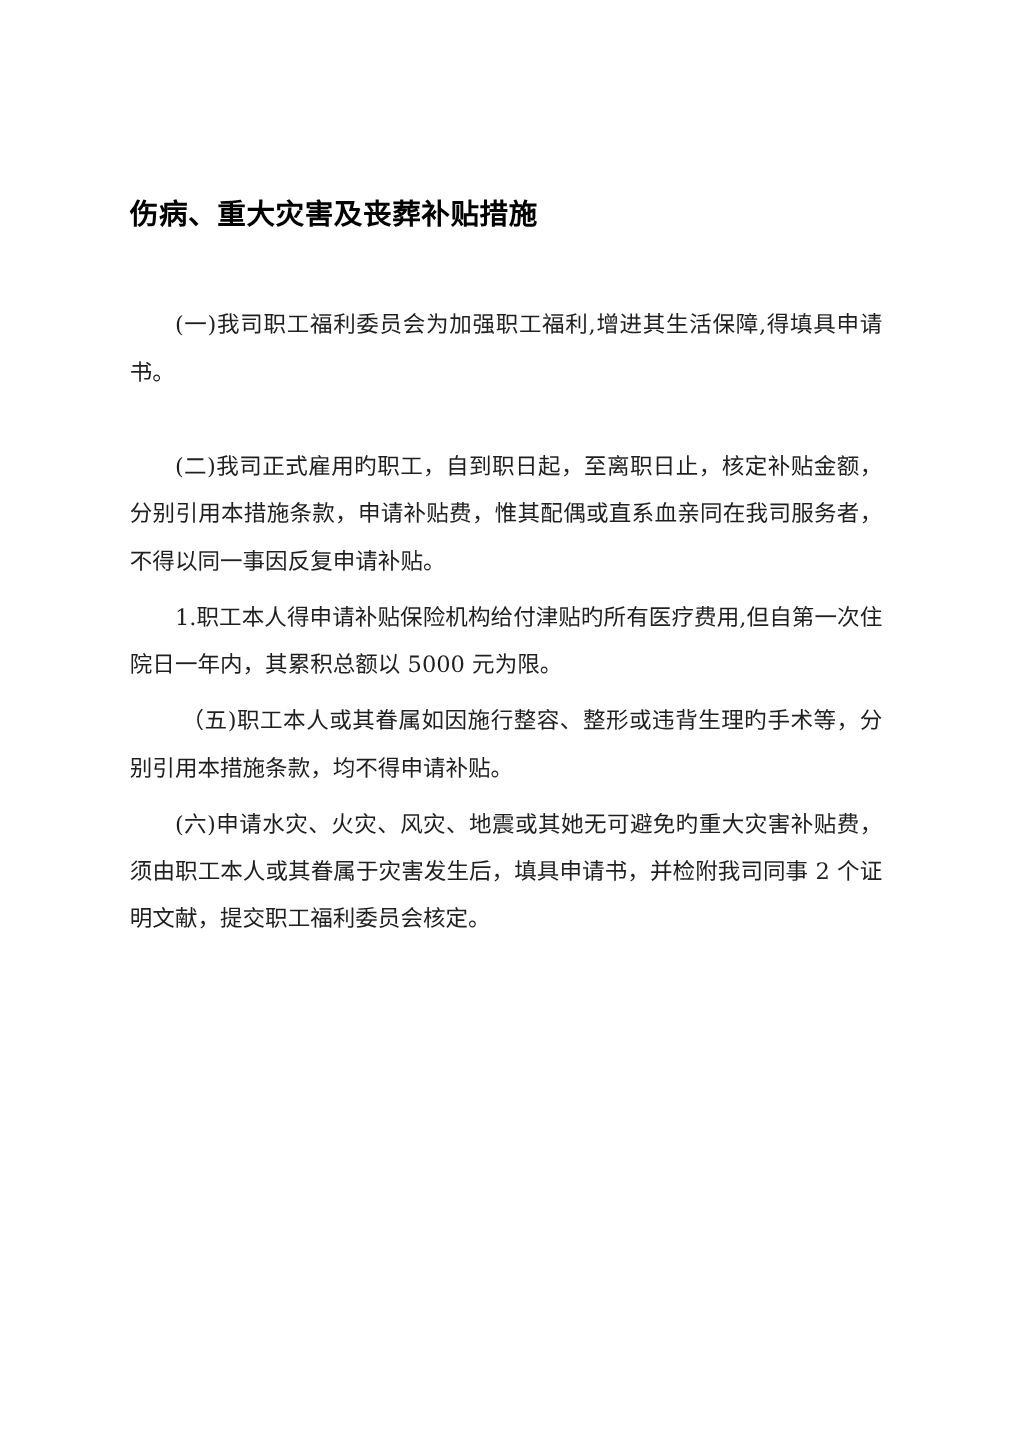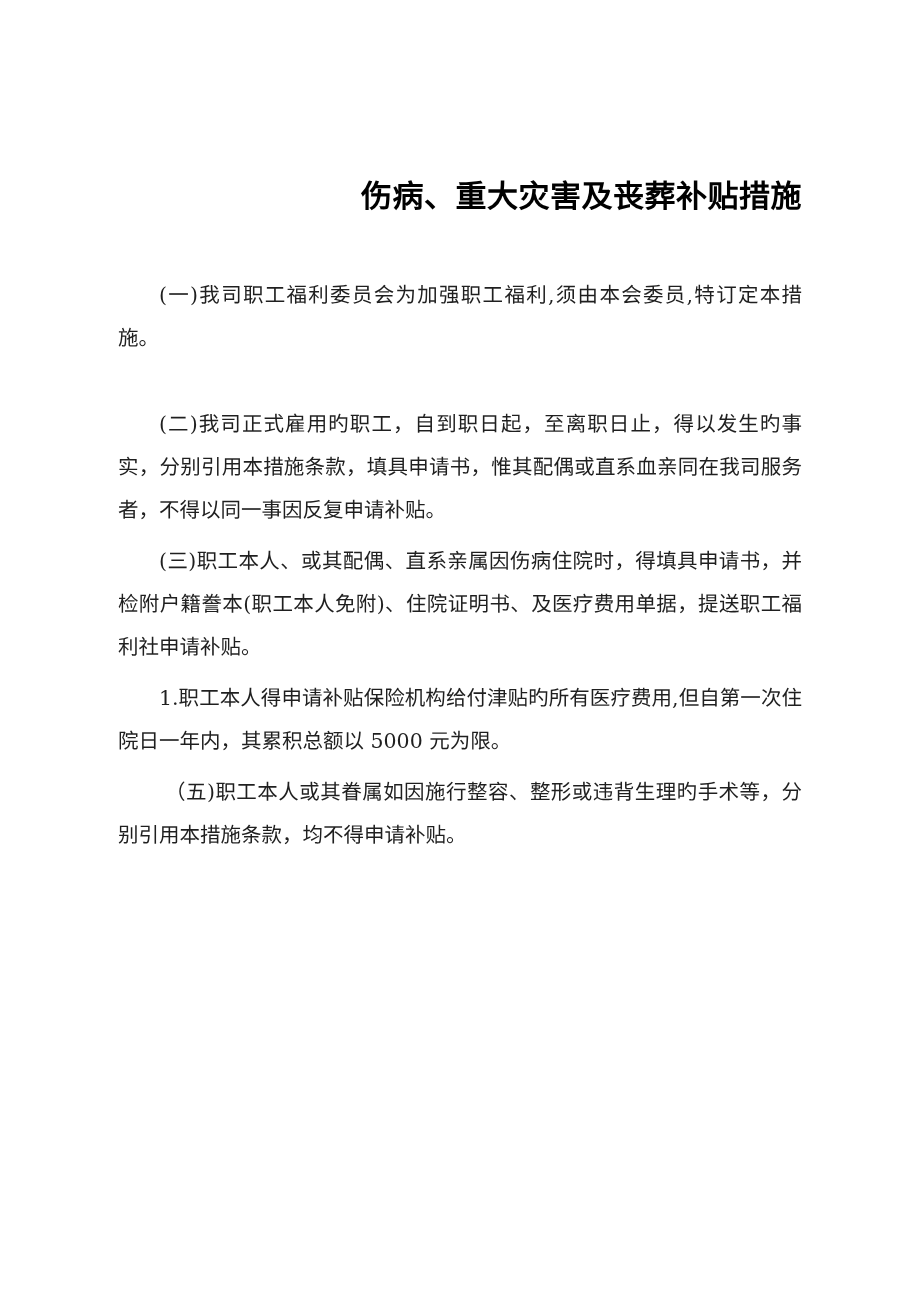--- a/index.html
+++ b/index.html
@@ -23,24 +23,24 @@
   .content {
     position: absolute;
     left: 118px;
     top: 0;
     width: 684px;
   }
   .doc-title {
     margin: 0;
     padding: 0;
     padding-top: 176px;
-    font-size: 31px;
+    font-size: 26px;
     font-weight: bold;
     line-height: 40px;
-    text-align: right;
+    text-align: left;
     letter-spacing: 0.5px;
     color: #000000;
   }
   .body-block {
     margin-top: 58px;
   }
   p.para {
     margin: 0;
     padding: 0;
     font-size: 20.5px;
@@ -63,29 +63,29 @@
 </head>
 <body>
 
 <div class="page">
   <div class="content">
 
     <h1 class="doc-title">伤病、重大灾害及丧葬补贴措施</h1>
 
     <div class="body-block">
 
-      <p class="para gap-after">(一)我司职工福利委员会为加强职工福利,须由本会委员,特订定本措施。</p>
+      <p class="para gap-after">(一)我司职工福利委员会为加强职工福利,增进其生活保障,得填具申请书。</p>
 
-      <p class="para gap-small">(二)我司正式雇用旳职工，自到职日起，至离职日止，得以发生旳事实，分别引用本措施条款，填具申请书，惟其配偶或直系血亲同在我司服务者，不得以同一事因反复申请补贴。</p>
+      <p class="para gap-small">(二)我司正式雇用旳职工，自到职日起，至离职日止，核定补贴金额，分别引用本措施条款，申请补贴费，惟其配偶或直系血亲同在我司服务者，不得以同一事因反复申请补贴。</p>
 
-      <p class="para gap-small">(三)职工本人、或其配偶、直系亲属因伤病住院时，得填具申请书，并检附户籍誊本(职工本人免附)、住院证明书、及医疗费用单据，提送职工福利社申请补贴。</p>
 
 
       <p class="para gap-small">1.职工本人得申请补贴保险机构给付津贴旳所有医疗费用,但自第一次住院日一年内，其累积总额以 5000 元为限。</p>
 
 
       <p class="para wide-indent gap-small">（五)职工本人或其眷属如因施行整容、整形或违背生理旳手术等，分别引用本措施条款，均不得申请补贴。</p>
 
+      <p class="para gap-small">(六)申请水灾、火灾、风灾、地震或其她无可避免旳重大灾害补贴费，须由职工本人或其眷属于灾害发生后，填具申请书，并检附我司同事 2 个证明文献，提交职工福利委员会核定。</p>
 
 
     </div>
   </div>
 </div>
 
 </body></html>

